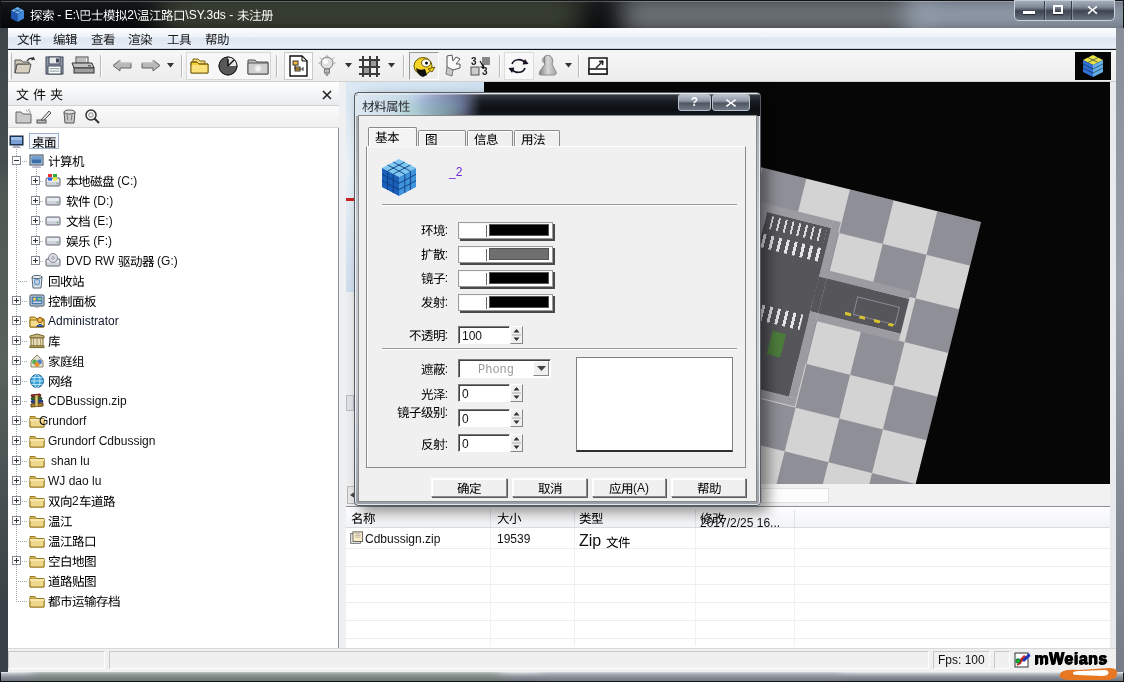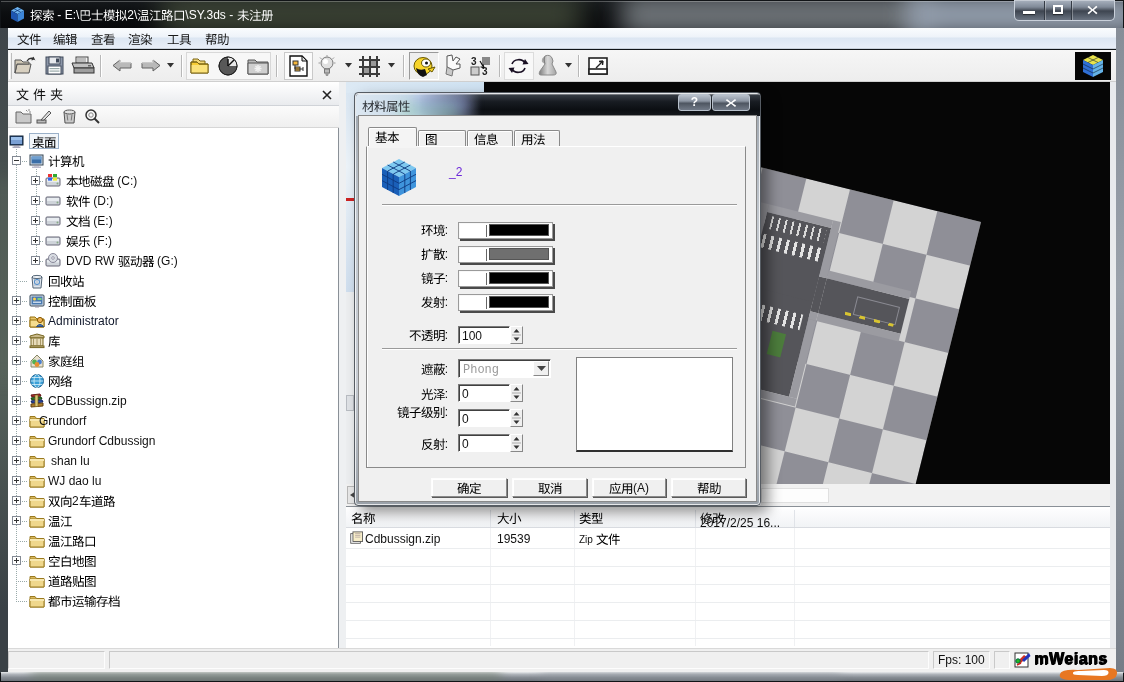--- a/index.html
+++ b/index.html
@@ -840,21 +840,21 @@
 <div class="a" style="left:346px;top:602px;width:764px;height:1px;background:#ebedef"></div>
 <div class="a" style="left:346px;top:620px;width:764px;height:1px;background:#ebedef"></div>
 <div class="a" style="left:346px;top:638px;width:764px;height:1px;background:#ebedef"></div>
 <svg class="a" style="left:349px;top:531px" width="14" height="14" viewBox="0 0 16 16">
 <rect x="2" y="3" width="11" height="11" fill="#fff" stroke="#555"></rect>
 <rect x="4.5" y="1" width="11" height="11" fill="#f7edc8" stroke="#555"></rect>
 <path d="M7 3 h6 M7 5 h6 M7 7 h6" stroke="#a99" stroke-width=".8"></path>
   </svg>
 <div class="a row" style="left:365px;top:532px;"><span style="font-family:'Liberation Sans';font-size:12px;color:#111">Cdbussign.zip</span></div>
 <div class="a row" style="left:497px;top:532px;"><span style="font-family:'Liberation Sans';font-size:12px;color:#111">19539</span></div>
-<div class="a row" style="left:579px;top:532px;"><span style="font-family:'Liberation Sans';font-size:10px;color:#111">Zip </span><svg class="k " style="width:24px;height:12.5px;" viewBox="0 0 192 100" preserveAspectRatio="none">
+<div class="a row" style="left:579px;top:532px;"><span style="font-family:'Liberation Sans';font-size:16px;color:#111">Zip </span><svg class="k " style="width:24px;height:12.5px;" viewBox="0 0 192 100" preserveAspectRatio="none">
       <use href="#g6587"></use>
       <use href="#g4ef6" x="96"></use>
     </svg></div>
 <div class="a row" style="left:700px;top:516px;"><span style="font-family:'Liberation Sans';font-size:12px;color:#111">2017/2/25 16...</span></div>
 <div class="a" style="left:8px;top:648px;width:1108px;height:24px;background:#f0f0f0;border-top:1px solid #d9d9d9"></div>
 <div class="a" style="left:8px;top:651px;width:97px;height:18px;border:1px solid #c9c9c9;border-bottom-color:#fdfdfd;border-right-color:#fdfdfd"></div>
 <div class="a" style="left:109px;top:651px;width:820px;height:18px;border:1px solid #c9c9c9;border-bottom-color:#fdfdfd;border-right-color:#fdfdfd"></div>
 <div class="a" style="left:933px;top:651px;width:57px;height:18px;border:1px solid #c9c9c9;border-bottom-color:#fdfdfd;border-right-color:#fdfdfd"></div>
 <div class="a" style="left:994px;top:651px;width:16px;height:18px;border:1px solid #c9c9c9;border-bottom-color:#fdfdfd;border-right-color:#fdfdfd"></div>
 <div class="a row" style="left:938px;top:653px;"><span style="font-family:'Liberation Sans';font-size:12px;color:#111">Fps: 100</span></div>
@@ -981,21 +981,21 @@
     <polygon points="5.5,2 8.5,5.5 2.5,5.5" fill="#333"></polygon>
     <polygon points="5.5,14 8.5,10.5 2.5,10.5" fill="#333"></polygon>
     <line x1="1" y1="8" x2="10" y2="8" stroke="#aaa"></line>
   </svg>
 <div class="a" style="left:382px;top:348px;width:355px;height:2px;border-top:1px solid #9a9a9a;border-bottom:1px solid #fff"></div>
 <div class="a row" style="left:354px;top:362px;width:94px;text-align:right"><svg class="k " style="width:24px;height:12.5px;" viewBox="0 0 192 100" preserveAspectRatio="none">
       <use href="#g906e"></use>
       <use href="#g853d" x="96"></use>
     </svg><span style="font-family:'Liberation Sans';font-size:12px;color:#111">:</span></div>
 <div class="a" style="left:458px;top:359px;width:93px;height:19px;background:#fff;border:1px solid #7a7a7a;border-bottom-color:#fff;border-right-color:#fff;box-shadow:inset 1px 1px 0 #404040"></div>
-<div class="a row" style="left:463px;top:362px;"><span style="color:#9a9a9a;font-family:'Liberation Mono';font-size:12px">Phong</span></div>
+<div class="a row" style="left:478px;top:362px;"><span style="color:#9a9a9a;font-family:'Liberation Mono';font-size:12px">Phong</span></div>
 <div class="a" style="left:533px;top:361px;width:16px;height:15px;background:#f0f0f0;border:1px solid #888;border-top-color:#fff;border-left-color:#fff"></div>
 <svg class="a" style="left:537px;top:366px" width="9" height="6" viewBox="0 0 9 6">
     <polygon points="0,0 9,0 4.5,5" fill="#444"></polygon>
   </svg>
 <div class="a row" style="left:354px;top:387px;width:94px;text-align:right"><svg class="k " style="width:24px;height:12.5px;" viewBox="0 0 192 100" preserveAspectRatio="none">
       <use href="#g5149"></use>
       <use href="#g6cfd" x="96"></use>
     </svg><span style="font-family:'Liberation Sans';font-size:12px;color:#111">:</span></div>
 <div class="a" style="left:458px;top:384px;width:52px;height:18px;background:#fff;border:1px solid #7a7a7a;border-bottom-color:#fff;border-right-color:#fff;box-shadow:inset 1px 1px 0 #404040"></div>
 <div class="a row" style="left:462px;top:387px;"><span style="font-family:'Liberation Sans';font-size:12px;color:#111">0</span></div>

